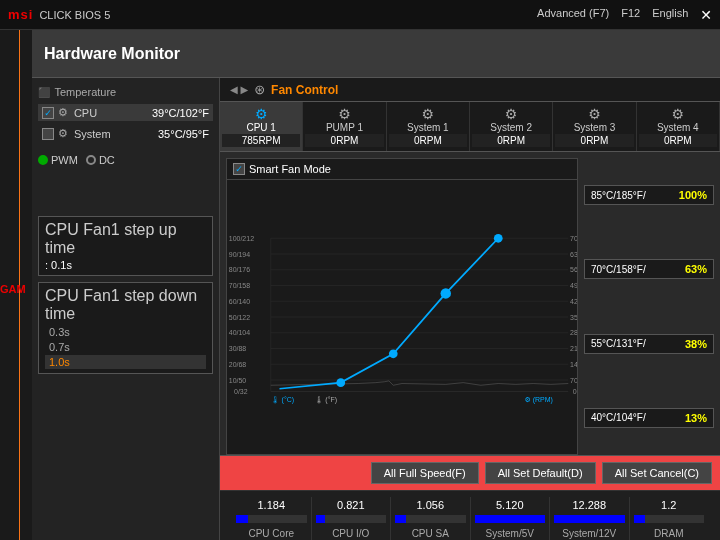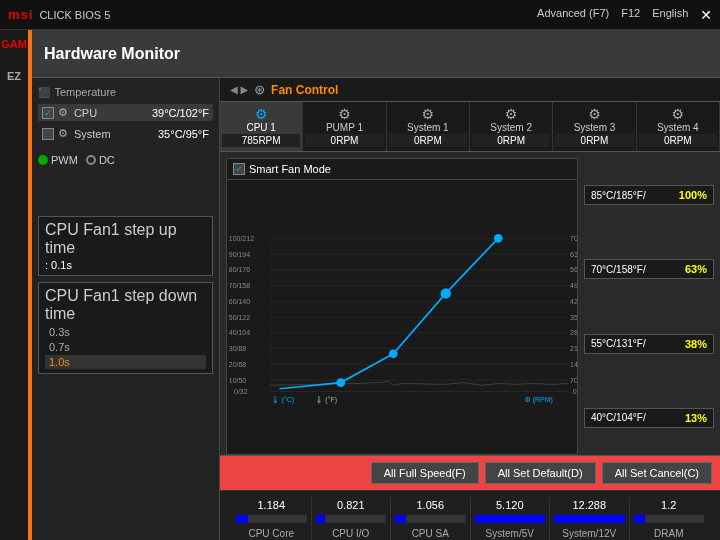--- a/index.html
+++ b/index.html
@@ -7,21 +7,21 @@
 
     
     .top-bar { height: 30px; background: #111; display: flex; align-items: center; justify-content: space-between; padding: 0 8px; border-bottom: 1px solid #333; }
     .top-bar-left { display: flex; align-items: center; gap: 6px; }
     .msi-logo { color: #e00; font-weight: bold; font-size: 13px; letter-spacing: 1px; }
     .click-bios { color: #ccc; font-size: 11px; }
     .top-bar-right { display: flex; align-items: flex-start; gap: 12px; color: #ccc; font-size: 11px; }
     .top-bar-close { color: #fff; cursor: pointer; font-size: 14px; }
 
     
-    .left-sidebar { position: absolute; left: 0; top: 30px; width: 32px; background: #1a1a1a; height: 510px; border-right: 4px solid #f97316; display: flex; flex-direction: column; align-items: center; padding-top: 8px; gap: 20px; }
+    .left-sidebar { position: absolute; left: 0; top: 30px; width: 20px; background: #1a1a1a; height: 510px; border-right: 1px solid #f97316; display: flex; flex-direction: row; align-items: center; padding-top: 8px; gap: 20px; }
     .sidebar-icon { color: #e00; font-size: 11px; font-weight: bold; cursor: pointer; }
 
     
     .main-area { position: absolute; left: 32px; top: 30px; right: 0; bottom: 0; background: #2a2a2a; }
 
     
     .title-bar { background: #3a3a3a; height: 48px; display: flex; align-items: center; justify-content: space-between; padding: 0 12px; border-bottom: 1px solid #555; }
     .title-text { color: #fff; font-size: 16px; font-weight: bold; }
     .title-buttons { display: flex; gap: 8px; }
     .title-btn { background: #555; color: #fff; border: none; padding: 3px 10px; font-size: 11px; cursor: pointer; border-radius: 2px; }

